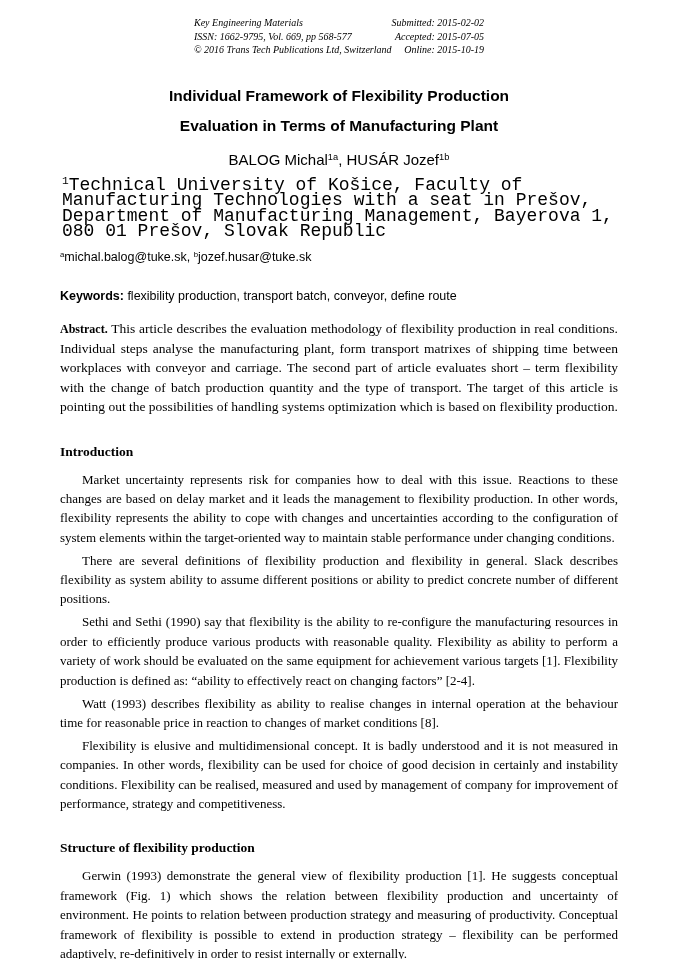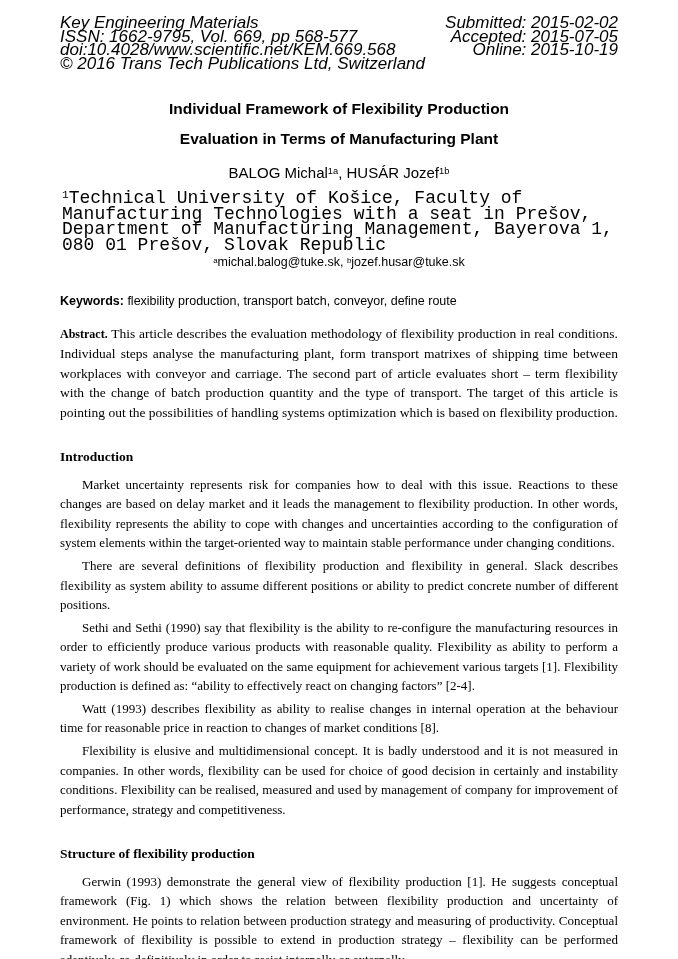--- a/index.html
+++ b/index.html
@@ -10,24 +10,24 @@
     background: #ffffff;
     box-sizing: border-box;
     padding: 16px 60px 0 60px;
     color: #000000;
     overflow: hidden;
   }
 
   
   .jheader {
     display: flex;
-    justify-content: space-between;
-    font-family: Liberation Sans, sans-serif;
+    justify-content: center;
+    font-family: Liberation Serif, serif;
     font-style: italic;
-    font-size: 17px;
+    font-size: 10px;
     line-height: 13.5px;
   }
   .jheader .right { text-align: right; }
 
   
   .title-block {
     margin-top: 24px;
     text-align: center;
     font-family: "Liberation Sans", sans-serif;
     font-weight: bold;
@@ -51,22 +51,22 @@
   }
 
   .affiliation {
     margin-top: 8px;
     font-family: Liberation Mono, monospace;
     font-size: 18px;
     line-height: 15.5px;
     padding: 0 2px;
   }
   .emails {
-    margin-top: 2px;
-    text-align: center;
+    margin-top: 10px;
+    text-align: left;
     font-family: "Liberation Sans", sans-serif;
     font-size: 12.5px;
     line-height: 15px;
   }
 
   .keywords {
     margin-top: 23px;
     font-family: "Liberation Sans", sans-serif;
     font-size: 12.5px;
     line-height: 16px;
@@ -105,21 +105,20 @@
 </style>
 </head>
 <body>
 
 <div class="page">
 
   <div class="jheader">
     <div class="left">
       <div>Key Engineering Materials</div>
       <div>ISSN: 1662-9795, Vol. 669, pp 568-577</div>
-      <div>doi:10.4028/www.scientific.net/KEM.669.568</div>
       <div>© 2016 Trans Tech Publications Ltd, Switzerland</div>
     </div>
     <div class="right">
       <div>Submitted: 2015-02-02</div>
       <div>Accepted: 2015-07-05</div>
       <div>Online: 2015-10-19</div>
     </div>
   </div>
 
   <div class="title-block">

